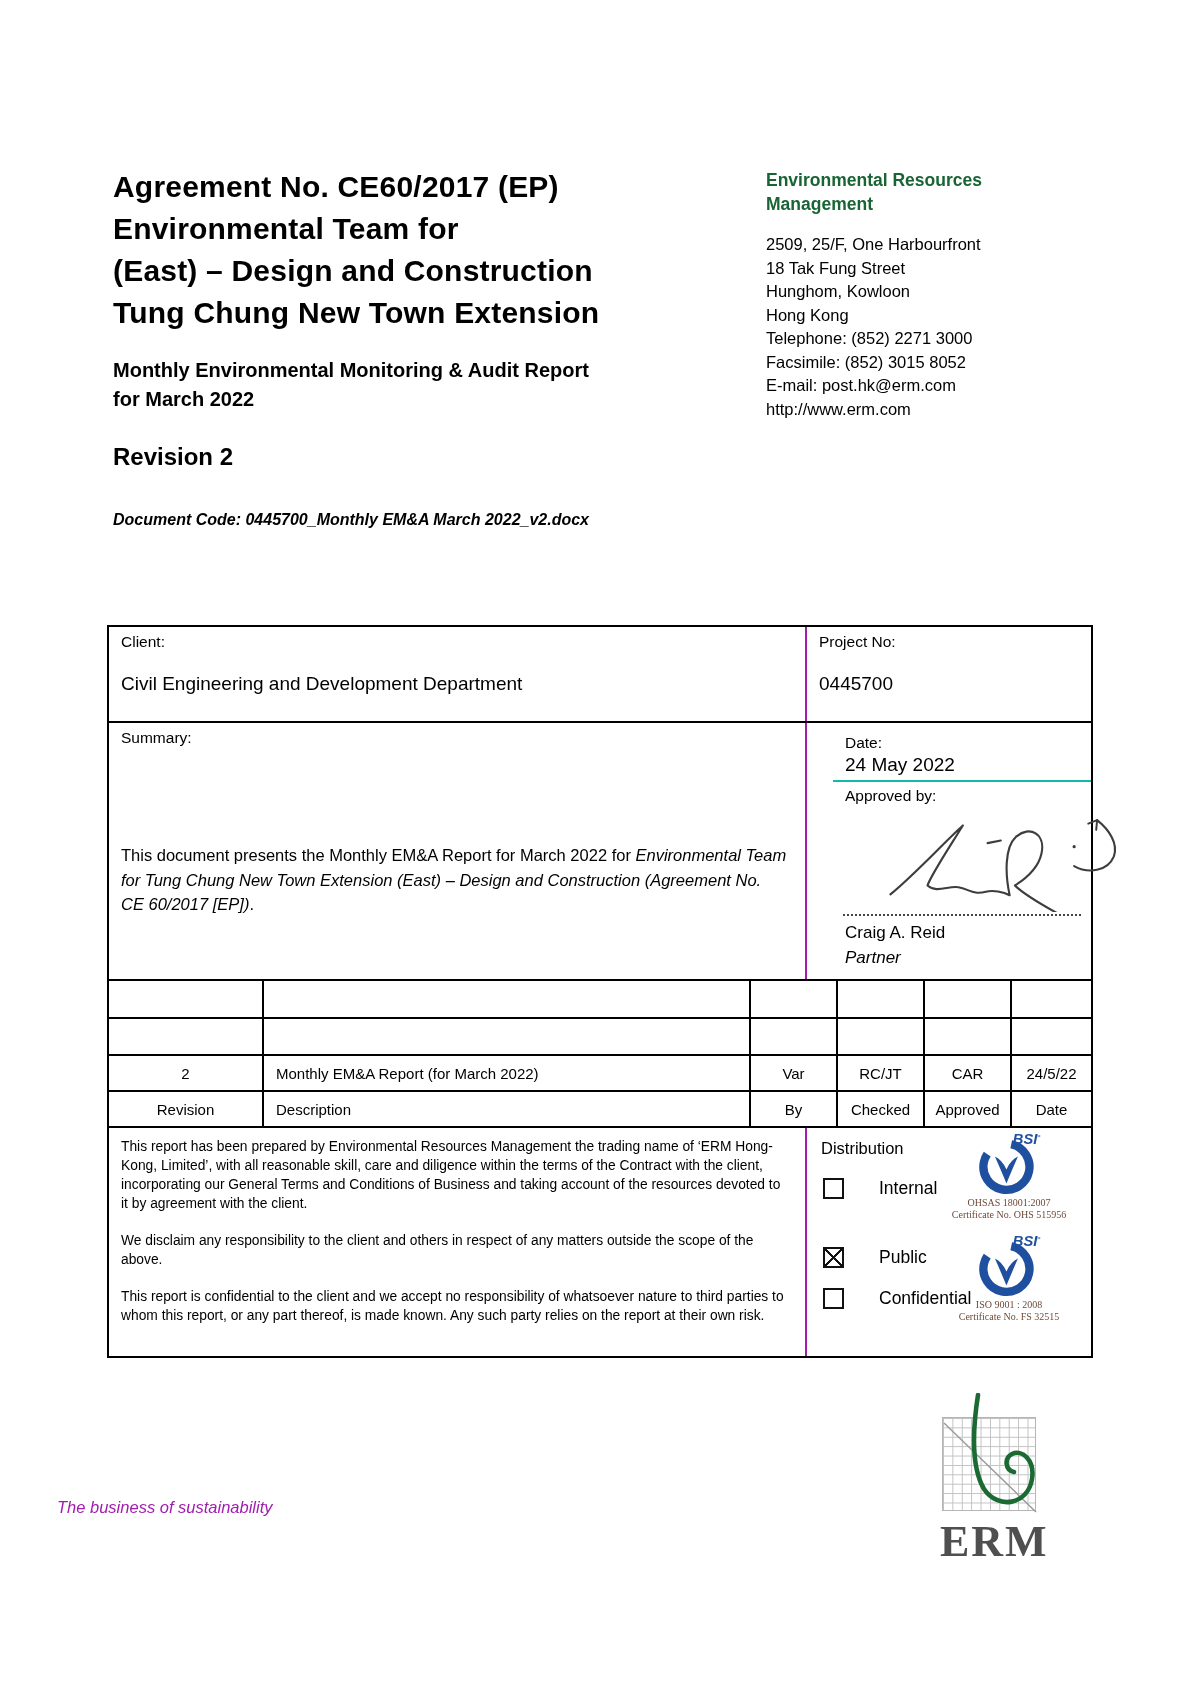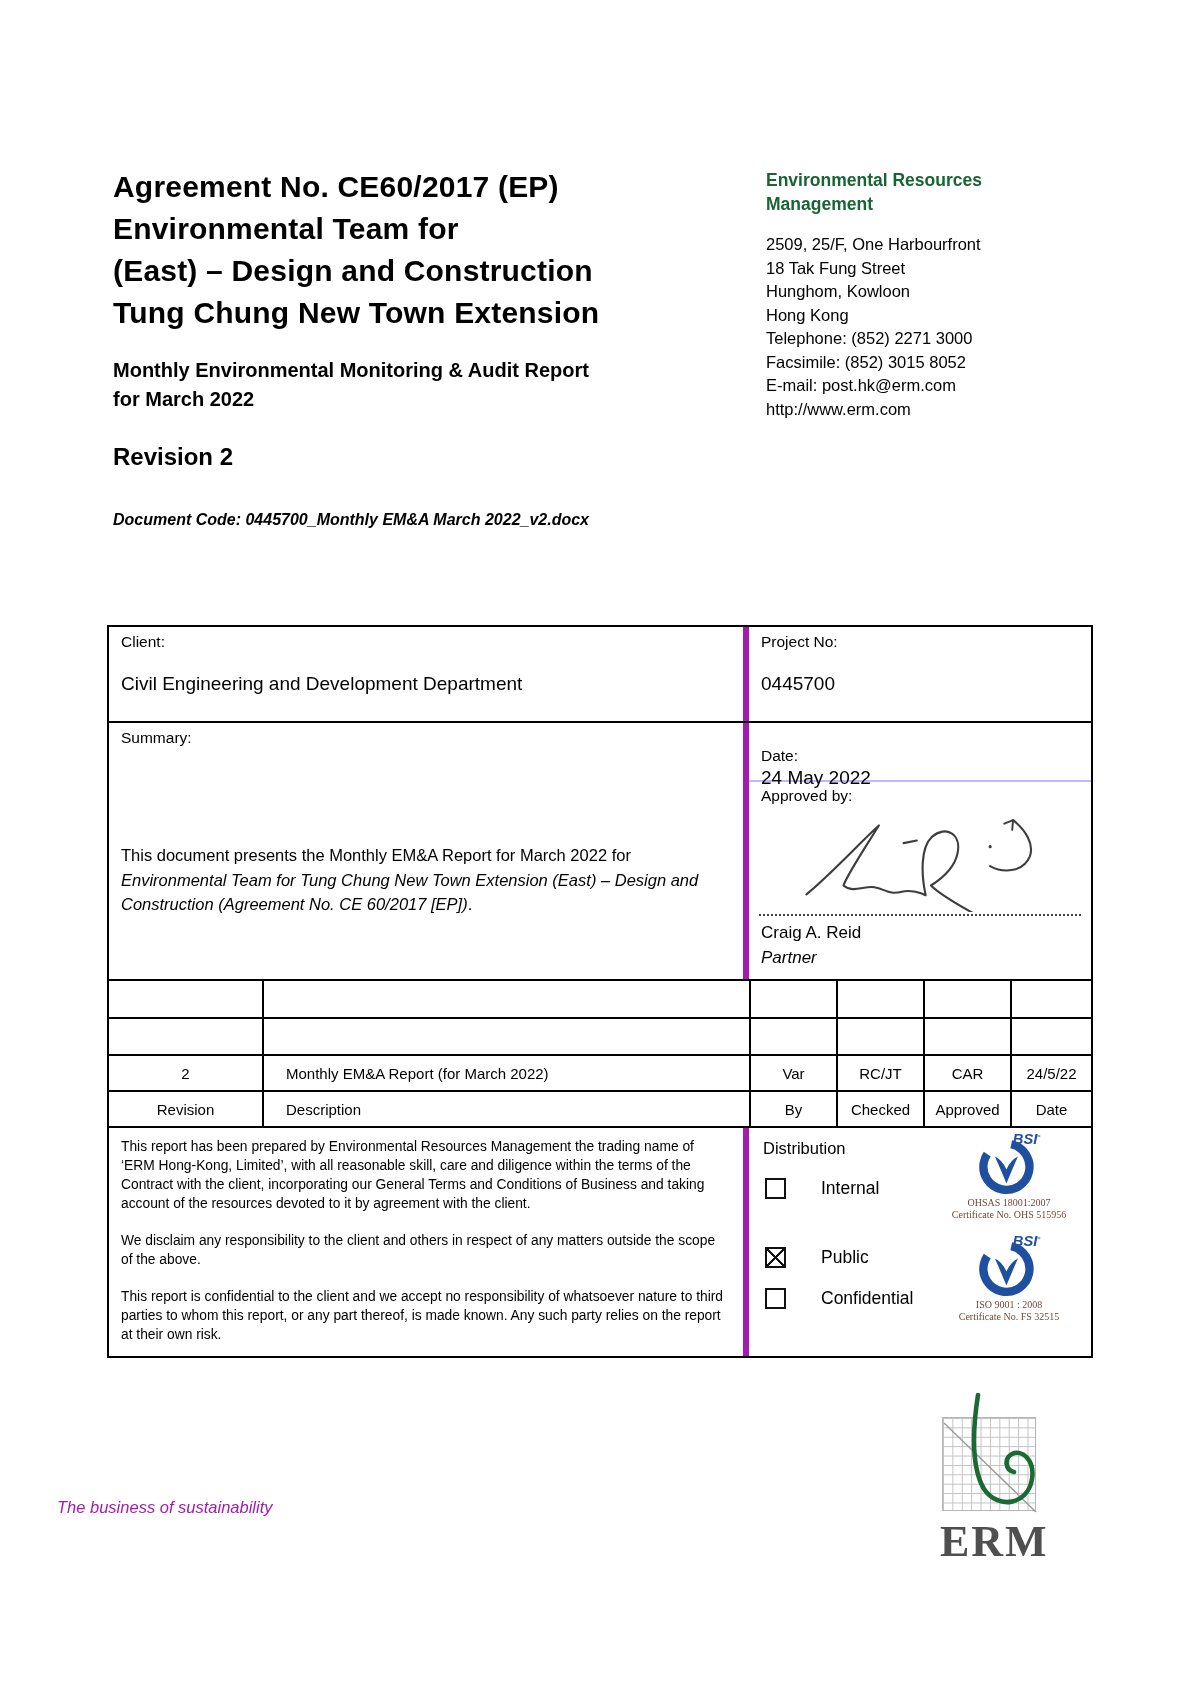--- a/index.html
+++ b/index.html
@@ -20,50 +20,50 @@
 
   
   .company-block { position:absolute; left:766px; top:168px; width:330px; }
   .company-name { color:#186434; font-size:17.5px; font-weight:bold; line-height:24px; }
   .company-address { margin-top:17px; font-size:16.5px; line-height:23.5px; }
 
   
   .info-table { position:absolute; left:107px; top:625px; width:986px; border:2px solid #000; }
   .trow { display:flex; border-bottom:2px solid #000; }
   .trow:last-child { border-bottom:none; }
-  .cell-left  { width:640px; border-right:6px solid #a21caf; position:relative; }
+  .cell-left  { width:698px; border-right:2px solid #a21caf; position:relative; }
   .cell-right { flex:1; position:relative; }
 
   .row-client { height:96px; }
-  .row-summary { height:258px; }
+  .row-summary { height:258px;gap:26px; }
   .row-empty { height:37px; }
   .row-empty.first { height:38px; }
   .row-data, .row-colhead { height:36px; }
   .row-disclaimer { height:228px; }
 
   .cell-pad { padding:6px 12px; }
   .field-label { font-size:15.5px; }
   .field-value { font-size:19px; margin-top:22px; }
 
   .summary-text { margin-top:96px; font-size:16.5px; line-height:24.5px; padding-right:6px; }
   .summary-text .ital { font-style:italic; }
 
-  .date-cell { height:59px; border-bottom:2px solid #c4b5fd; padding:24px 12px 0 12px; }
+  .date-cell { height:59px; border-bottom:2px solid #14b8a6; padding:11px 12px 0 12px; }
   .date-cell .field-value { margin-top:2px; }
   .approved-cell { padding:5px 12px 0 12px; position:relative; height:199px; }
   .sig-wrap { position:absolute; left:24px; top:24px; width:300px; height:106px; }
   .sig-line { position:absolute; left:10px; right:10px; top:132px; border-top:2px dotted #444; }
   .approver-name { position:absolute; left:12px; top:141px; font-size:17px; }
   .approver-title { position:absolute; left:12px; top:166px; font-size:17px; font-style:italic; }
 
   
   .rcell { border-left:2px solid #000; font-size:15px; line-height:34px;
            text-align:center; overflow:hidden; white-space:nowrap; }
   .rcell.c1 { width:153px; border-left:none; }
-  .rcell.c2 { width:487px; text-align:left; padding-left:22px; }
+  .rcell.c2 { width:487px; text-align:left; padding-left:12px; }
   .rcell.c3 { width:87px; }
   .rcell.c4 { width:87px; }
   .rcell.c5 { width:87px; }
   .rcell.c6 { flex:1; }
   .row-data .rcell, .row-colhead .rcell { line-height:36px; }
 
   
   .disclaimer-cell { padding:9px 16px 0 12px; font-size:13.8px; line-height:19px; }
   .disclaimer-cell p { margin-bottom:18px; }
   .distribution-cell { position:relative;padding-left:12px; }

